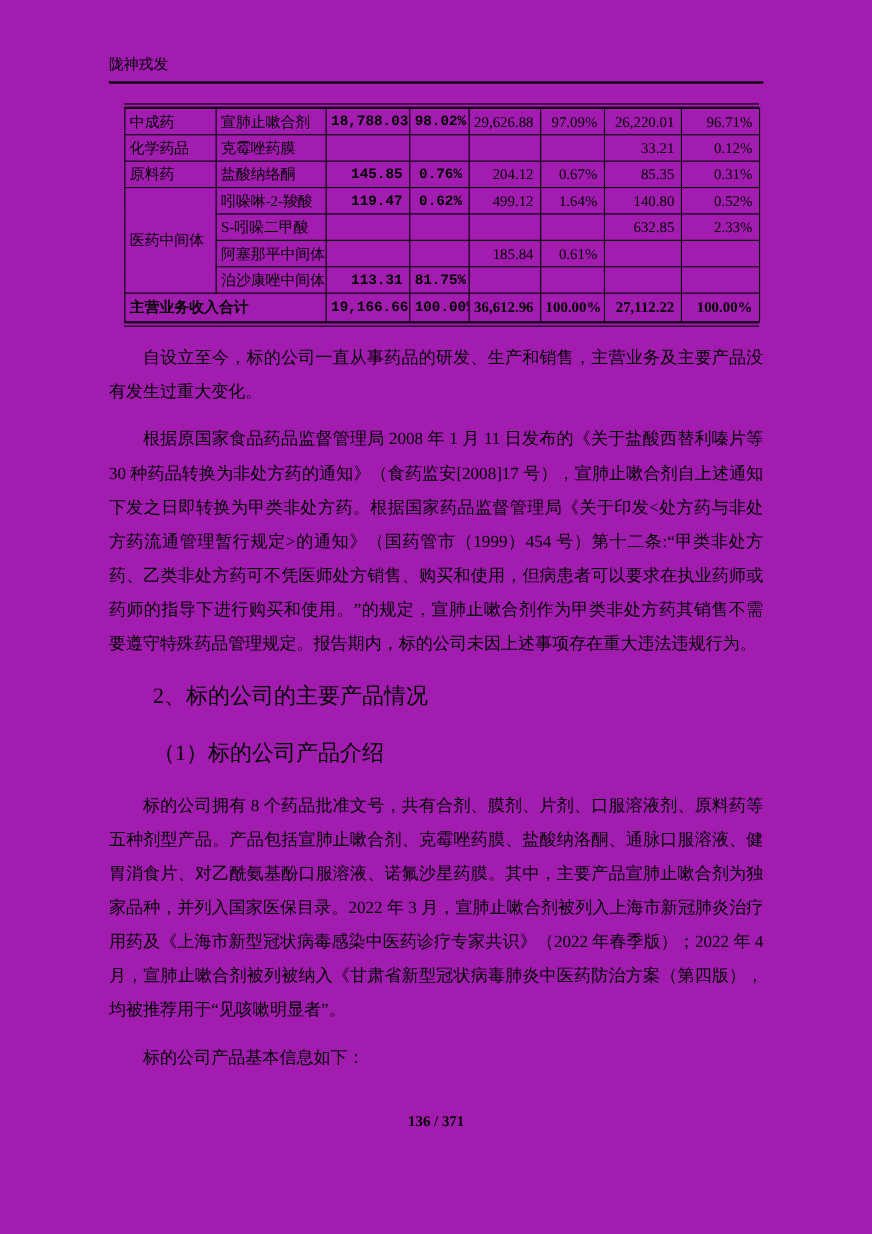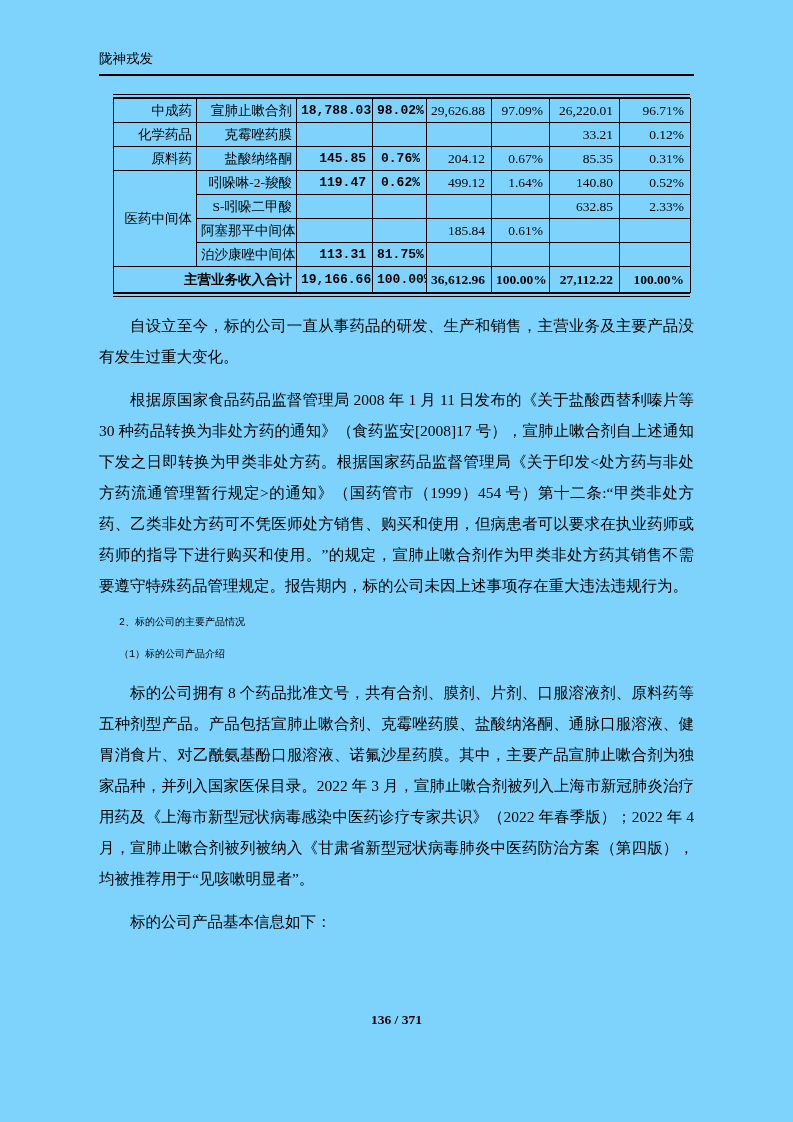--- a/index.html
+++ b/index.html
@@ -1,20 +1,20 @@
 <!DOCTYPE html>
 <html><head>
 <meta charset="utf-8">
 <style>
   html,body { margin:0; padding:0; background:#888; }
   .page {
     position:relative;
     width:793px; height:1122px;
     margin:0 auto;
-    background:#7dd3fc;
+    background:#a21caf;
     color:#000;
     font-family:"Liberation Serif","DejaVu Serif",serif;
     overflow:hidden;
   }
   .content {
     position:absolute;
     left:99px; top:0;
     width:595px;
   }
   
@@ -45,44 +45,43 @@
     font-size:13.5px;
   }
   table.rev td {
     border:1px solid #000;
     padding:0 4px;
     height:23px;
     overflow:hidden;
     white-space:nowrap;
   }
   table.rev tr.total-row td { height:25px;margin-top:20px; }
-  table.rev td.ctr { text-align:right; }
+  table.rev td.ctr { text-align:left; }
   table.rev td.num { text-align:right; padding-right:6px; }
   table.rev td.bsans {
     font-family:Liberation Mono, monospace;
     font-weight:700;
     font-size:13px;
   }
   table.rev td.bserif { font-weight:700; }
   table.rev tr td:first-child { border-left:1px solid #000; }
   
   .para {
     font-size:15.5px;
     line-height:2.0;
     text-align:justify;
     text-indent:2em;
     margin:0 0 12px 0;
   }
   .para.first { margin-top:13px; }
   .heading {
-    font-size:10px;
+    font-size:20px;
     line-height:2.0;
     text-indent:2em;
     margin:0 0 12px 0;
-    font-family:Liberation Mono, monospace;
   }
   
   .footer {
     position:absolute;
     left:99px; top:1012px;
     width:595px;
     text-align:center;
     font-size:13.5px;
     font-weight:700;
   }

